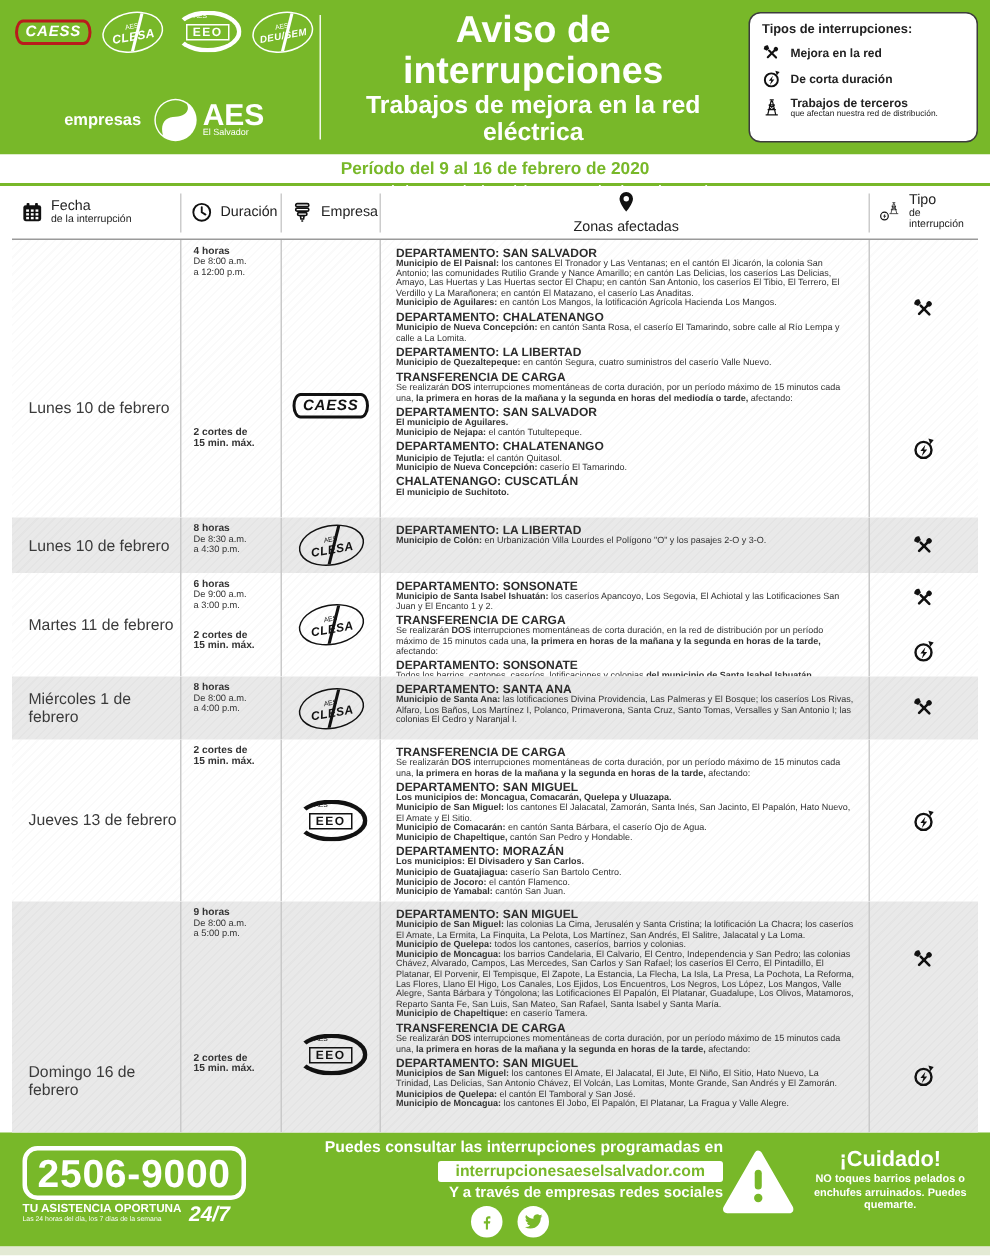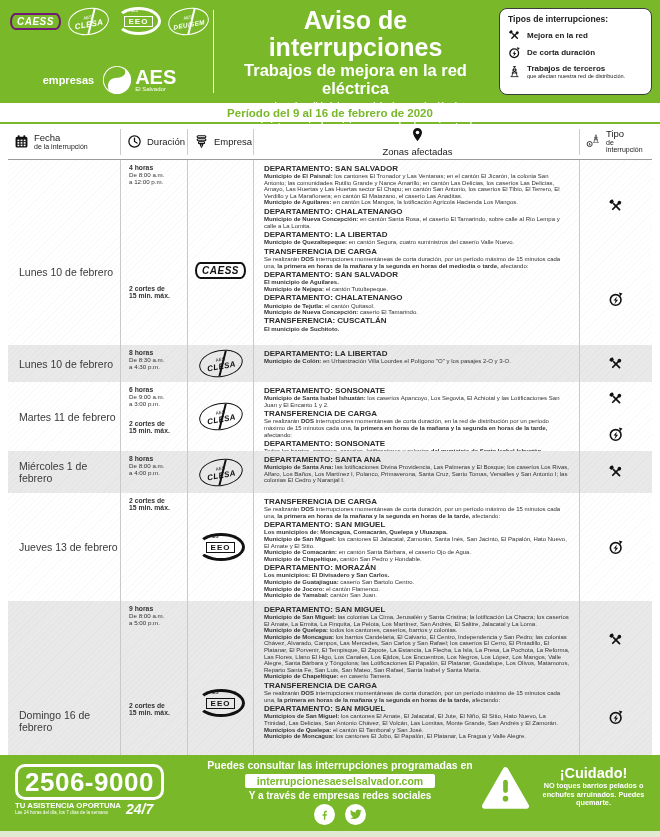--- a/index.html
+++ b/index.html
@@ -7,21 +7,21 @@
   html,body{width:660px;}
   body{
     width:660px; height:837px; overflow:hidden; position:relative;
     background:#fff; font-family:"Liberation Sans", sans-serif; color:var(--ink);
   }
   
   .header{height:103px; background:var(--green); display:flex; color:#fff;}
   .logos{width:213px; padding:7px 4px 6px 10px; display:flex; flex-direction:column; justify-content:space-between;}
   .logo-row{display:flex; gap:7px; align-items:center;}
   .logo-row2{display:flex; gap:8px; align-items:center; justify-content:center; padding-bottom:2px;}
-  .lg-caess{display:inline-block; border:2px solid #701a75; border-radius:7px/11px; padding:1px 5px;
+  .lg-caess{display:inline-block; border:2px solid #b91c1c; border-radius:7px/11px; padding:1px 5px;
     font-weight:bold; font-style:italic; font-size:10px; letter-spacing:.5px;}
   .lg-oval{position:relative; width:44px; height:27px; border:1.5px solid #fff; border-radius:50%;
     display:flex; flex-direction:column; align-items:center; justify-content:center; transform:rotate(-10deg); overflow:hidden;}
   .lg-oval small{font-size:4.5px; line-height:5px;}
   .lg-oval b{font-size:8px; font-style:italic; letter-spacing:.3px; line-height:9px;}
   .lg-oval::after{content:""; position:absolute; left:21px; top:-4px; width:1.5px; height:36px; background:#fff; transform:rotate(24deg);}
   .lg-eeo{position:relative; width:48px; height:28px; border:3.5px solid #fff; border-left-color:transparent; border-radius:50%;
     display:flex; align-items:center; justify-content:center;}
   .lg-eeo small{position:absolute; top:-2px; left:10px; font-size:4.5px;}
   .lg-eeo b{border:1.5px solid #fff; padding:0 4px; font-size:8px; letter-spacing:1px; background:var(--green);text-align:center;}
@@ -82,21 +82,21 @@
   
   .footer{height:76px; background:var(--green); color:#fff; display:flex;}
   .footer-strip{height:6px; background:#e3ead4;}
   .f-left{width:198px; padding:9px 0 0 15px;}
   .phone-box{display:inline-block; border:3px solid #fff; border-radius:10px; padding:0 7px;
     font-size:26px; font-weight:bold; letter-spacing:0.5px; line-height:30px;}
   .assist{display:flex; align-items:flex-end; gap:5px; margin-top:2px;}
   .assist-main{font-size:7.8px; font-weight:bold; line-height:8px;}
   .assist-sub{font-size:4.6px; line-height:5.5px;}
   .badge247{font-size:14px; font-weight:bold; font-style:italic; line-height:13px;}
-  .f-center{flex:1; text-align:center; padding-top:4px;}
+  .f-center{flex:1; text-align:right; padding-top:4px;}
   .consult{font-size:10.5px; font-weight:bold;}
   .website{display:inline-block; background:#fff; color:var(--green); font-weight:bold; font-size:10.5px;
     padding:1px 12px; border-radius:2px; margin:2px 0; cursor:pointer;}
   .social-line{font-size:10px; font-weight:bold;}
   .socials{margin-top:3px; display:flex; gap:10px; justify-content:center;}
   .soc{width:21px; height:21px; border-radius:50%; background:#fff; color:var(--green);
     display:flex; align-items:center; justify-content:center; cursor:pointer;}
   .soc svg{width:13px; height:13px;}
   .f-right{width:178px; display:flex; gap:6px; padding:11px 8px 0 0; align-items:flex-start;}
   .warn-icon{width:47px; height:44px; flex:none;}
@@ -266,21 +266,21 @@
           <div class="zh">DEPARTAMENTO: LA LIBERTAD</div>
           <div class="zi"><b>Municipio de Quezaltepeque:</b> en cantón Segura, cuatro suministros del caserío Valle Nuevo.</div>
           <div class="zh">TRANSFERENCIA DE CARGA</div>
           <div class="zi">Se realizarán <b>DOS</b> interrupciones momentáneas de corta duración, por un período máximo de 15 minutos cada una, <b>la primera en horas de la mañana y la segunda en horas del mediodía o tarde,</b> afectando:</div>
           <div class="zh">DEPARTAMENTO: SAN SALVADOR</div>
           <div class="zi"><b>El municipio de Aguilares.</b></div>
           <div class="zi"><b>Municipio de Nejapa:</b> el cantón Tutultepeque.</div>
           <div class="zh">DEPARTAMENTO: CHALATENANGO</div>
           <div class="zi"><b>Municipio de Tejutla:</b> el cantón Quitasol.</div>
           <div class="zi"><b>Municipio de Nueva Concepción:</b> caserío El Tamarindo.</div>
-          <div class="zh">TRANSFERENCIA: CUSCATLÁN</div>
+          <div class="zh">CHALATENANGO: CUSCATLÁN</div>
           <div class="zi"><b>El municipio de Suchitoto.</b></div>
         </div>
         <div class="cell cell-type two">
           <span class="xicon"><svg viewBox="0 0 24 24" fill="currentColor">
               <g transform="rotate(45 12 12)">
                 <rect x="10.7" y="4.2" width="2.6" height="16" rx="1.3"></rect>
                 <circle cx="12" cy="4.8" r="2.7"></circle>
               </g>
               <g transform="rotate(-45 12 12)">
                 <rect x="10.7" y="6" width="2.6" height="14.8" rx="1.3"></rect>

